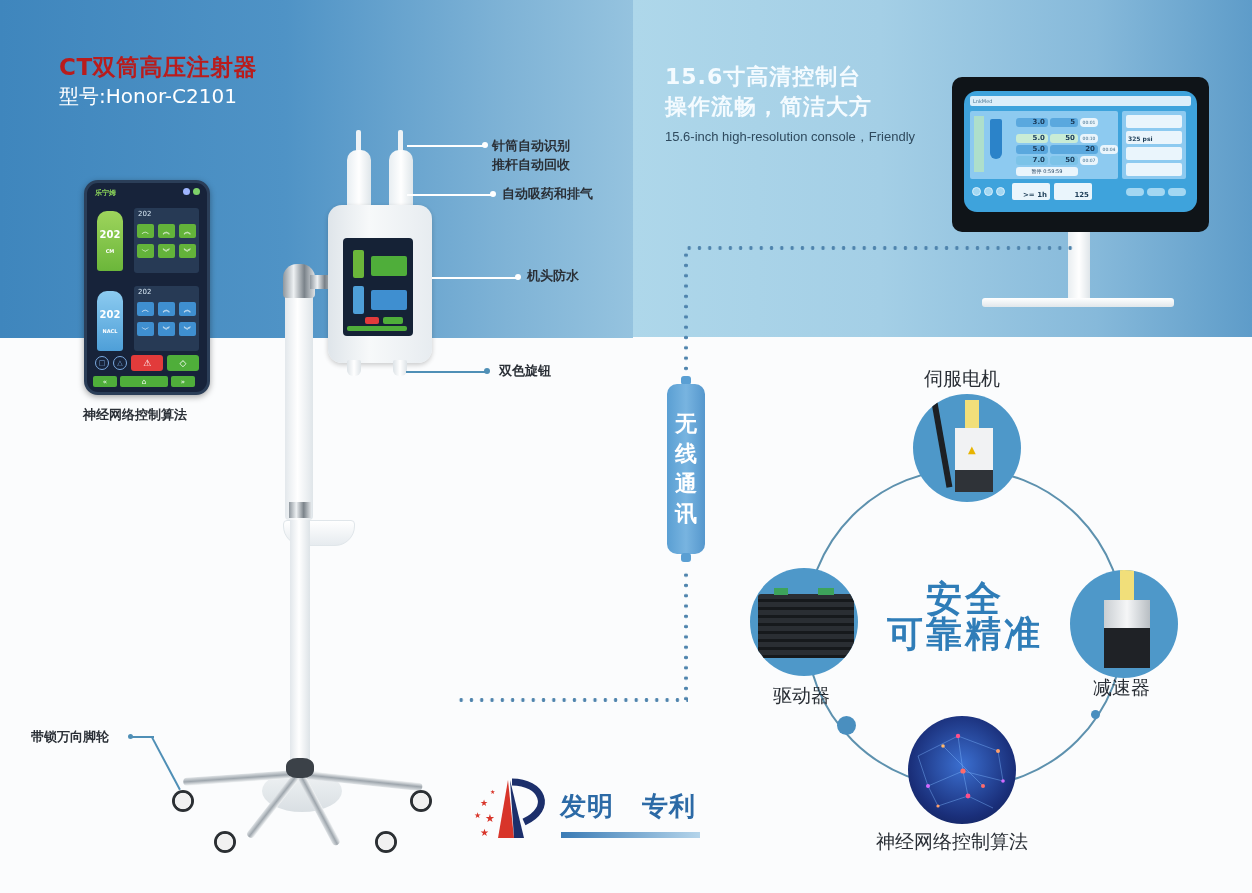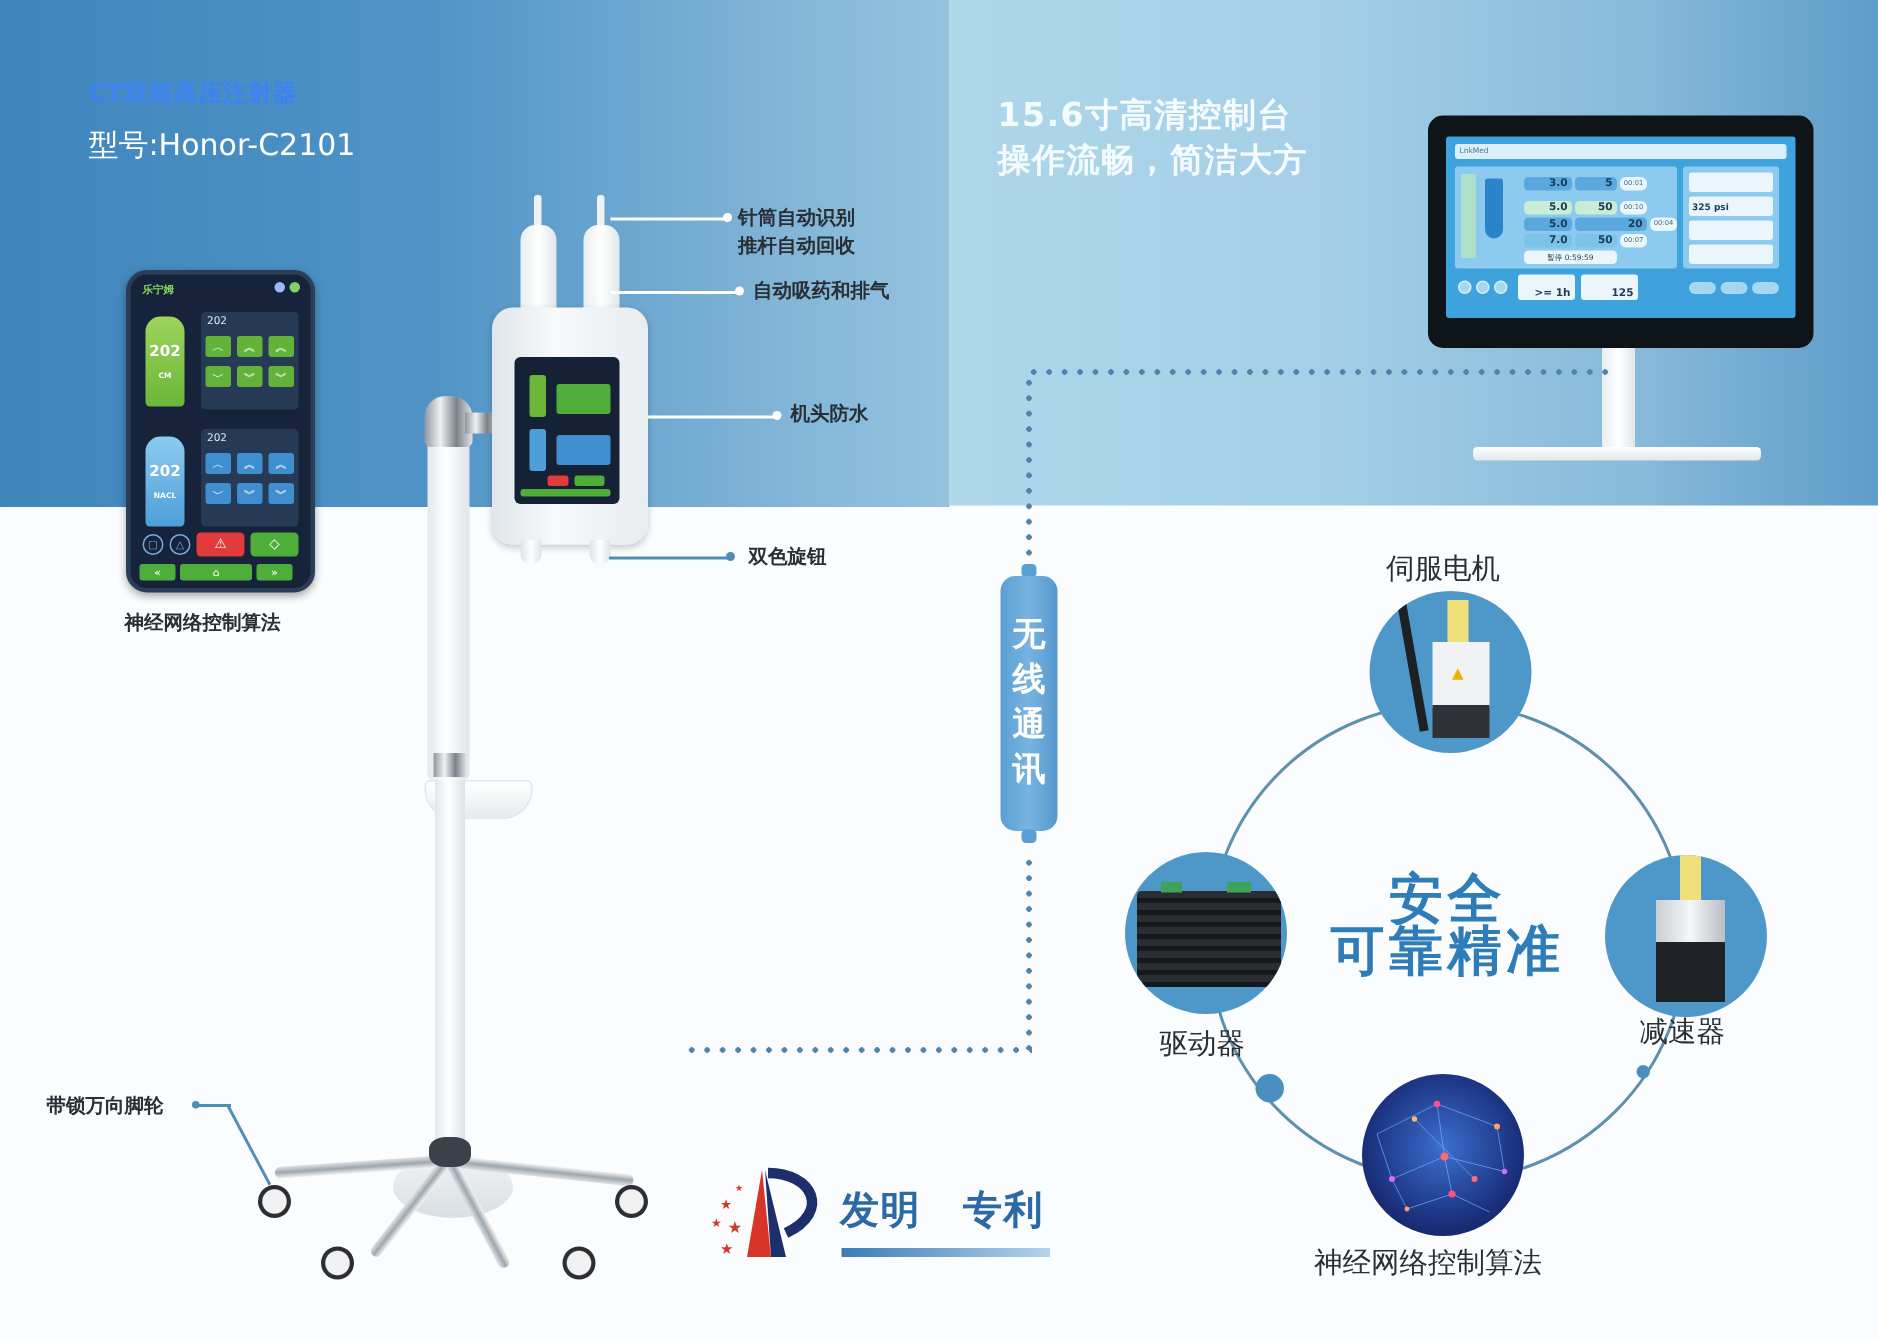--- a/index.html
+++ b/index.html
@@ -10,21 +10,21 @@
       position: absolute; left: 0; top: 0; width: 633px; height: 338px;
       background: linear-gradient(90deg, #3f86bd 0%, #4f93c6 45%, #7fb3d6 80%, #95c3df 100%);
     }
     .bg-right {
       position: absolute; left: 633px; top: 0; width: 619px; height: 337px;
       background: linear-gradient(90deg, #aed7ea 0%, #a4cfe6 40%, #86b9da 75%, #5e9cc9 100%);
     }
     .bg-bottom { position: absolute; left: 0; top: 338px; width: 1252px; height: 555px; background: #fbfcfd; }
 
     
-    .title-main { position: absolute; left: 59px; top: 52px; font-size: 16px; font-weight: bold; color: #3b82f6; letter-spacing: 0.5px; }
+    .title-main { position: absolute; left: 59px; top: 52px; font-size: 23px; font-weight: bold; color: #b91c1c; letter-spacing: 0.5px; }
     .title-model { position: absolute; left: 59px; top: 83px; font-size: 20px; color: #fff; }
 
     .console-h1 { position: absolute; left: 665px; top: 62px; font-size: 22px; font-weight: bold; color: #f4fbff; letter-spacing: 1px; }
     .console-h2 { position: absolute; left: 665px; top: 92px; font-size: 22px; font-weight: bold; color: #f4fbff; letter-spacing: 1px; }
     .console-en { position: absolute; left: 665px; top: 129px; width: 300px; font-size: 13px; line-height: 16px; color: #2f4a5e; font-family: "Liberation Sans", sans-serif; }
 
     
     .tablet {
       position: absolute; left: 84px; top: 180px; width: 126px; height: 215px;
       background: #17233a; border-radius: 14px; border: 3px solid #2b3e58; padding: 6px 5px;
@@ -77,21 +77,21 @@
     
     .lead { position: absolute; height: 1.5px; background: #ffffff; }
     .lead-dot { position: absolute; width: 6px; height: 6px; border-radius: 50%; background: #ffffff; }
     .lead-dark { background: #4f8fb6; }
 
     
     .monitor {
       position: absolute; left: 952px; top: 77px; width: 257px; height: 155px;
       background: #0f1418; border-radius: 10px; padding: 14px 12px 20px 12px;
     }
-    .mon-screen { width: 100%; height: 100%; background: #3ea3dc; border-radius: 2px; position: relative; overflow: hidden; }
+    .mon-screen { width: 100%; height: 100%; background: #3ea3dc; border-radius: 13px; position: relative; overflow: hidden; }
     .mon-bar { position: absolute; left: 6px; top: 5px; right: 6px; height: 10px; background: #dbeefa; border-radius: 2px; font-size: 5px; color: #4d7894; padding-left: 3px; line-height: 10px; }
     .mon-main { position: absolute; left: 6px; top: 20px; width: 148px; height: 68px; background: #8dcaf0; border-radius: 2px; }
     .mon-side { position: absolute; left: 158px; top: 20px; width: 64px; height: 68px; background: #8dcaf0; border-radius: 2px; }
     .mon-row { position: absolute; left: 46px; height: 10px; display: flex; gap: 2px; align-items: center; }
     .mon-cell { height: 9px; border-radius: 3px; font-size: 7px; font-weight: bold; color: #1a3a58; display: flex; align-items: center; justify-content: flex-end; padding-right: 3px; }
     .mon-time { height: 9px; width: 18px; background: #eaf5fc; border-radius: 4px; font-size: 4.5px; color: #3c6b8a; display: flex; align-items: center; justify-content: center; }
     .mon-side-item { position: absolute; left: 4px; width: 56px; height: 13px; background: #eaf5fc; border-radius: 2px; font-size: 5px; color: #1d3d57; padding-left: 2px; }
     .mon-card { position: absolute; top: 92px; width: 38px; height: 17px; background: #eaf5fc; border-radius: 2px; font-size: 4.5px; color: #1d3d57; padding: 1px 2px; }
     .mon-card b { position: absolute; right: 3px; bottom: 1px; font-size: 7px; }
     .mon-ic { position: absolute; top: 96px; width: 9px; height: 9px; border-radius: 50%; background: #a3d7f2; border: 1px solid #d6eefb; }
@@ -129,20 +129,21 @@
 <div class="bg-left"></div>
 <div class="bg-right"></div>
 <div class="bg-bottom"></div>
 
 <div class="title-main">CT双筒高压注射器</div>
 <div class="title-model">型号:Honor-C2101</div>
 
 <div class="console-h1">15.6寸高清控制台</div>
 <div class="console-h2">操作流畅，简洁大方</div>
 <div class="console-en">
+  <div>15.6-inch high-resolution console，Friendly</div>
 </div>
 
 <div class="tablet">
   <div class="tablet-brand">乐宁姆</div>
   <div class="tablet-dots">
     <span style="background:#9fb5ff"></span>
     <span style="background:#7fd26a"></span>
   </div>
   <div class="bottle bottle-green">
     <span>202</span>

